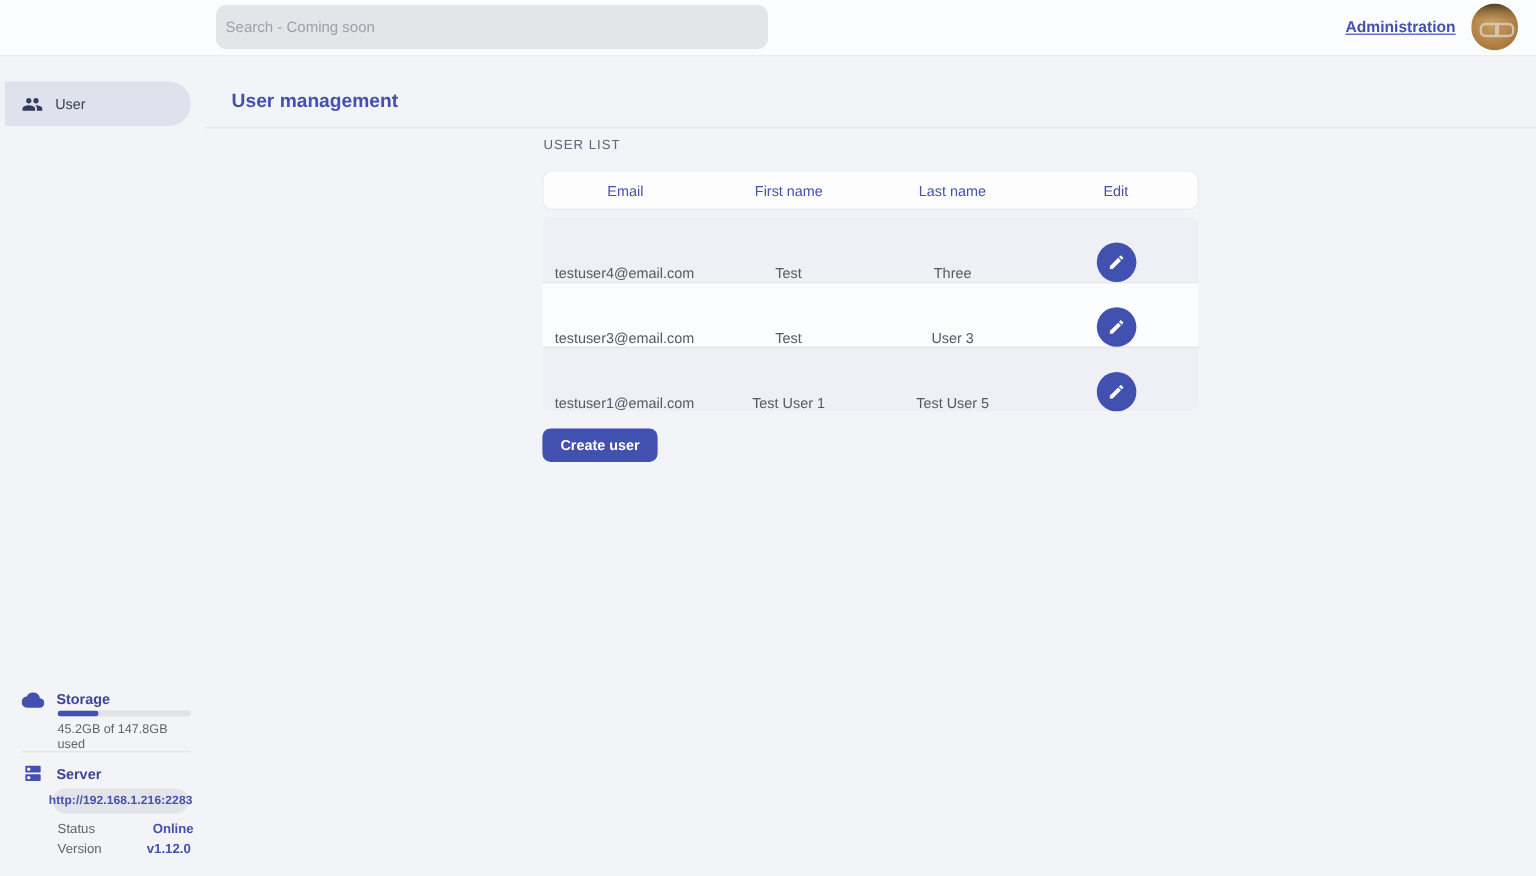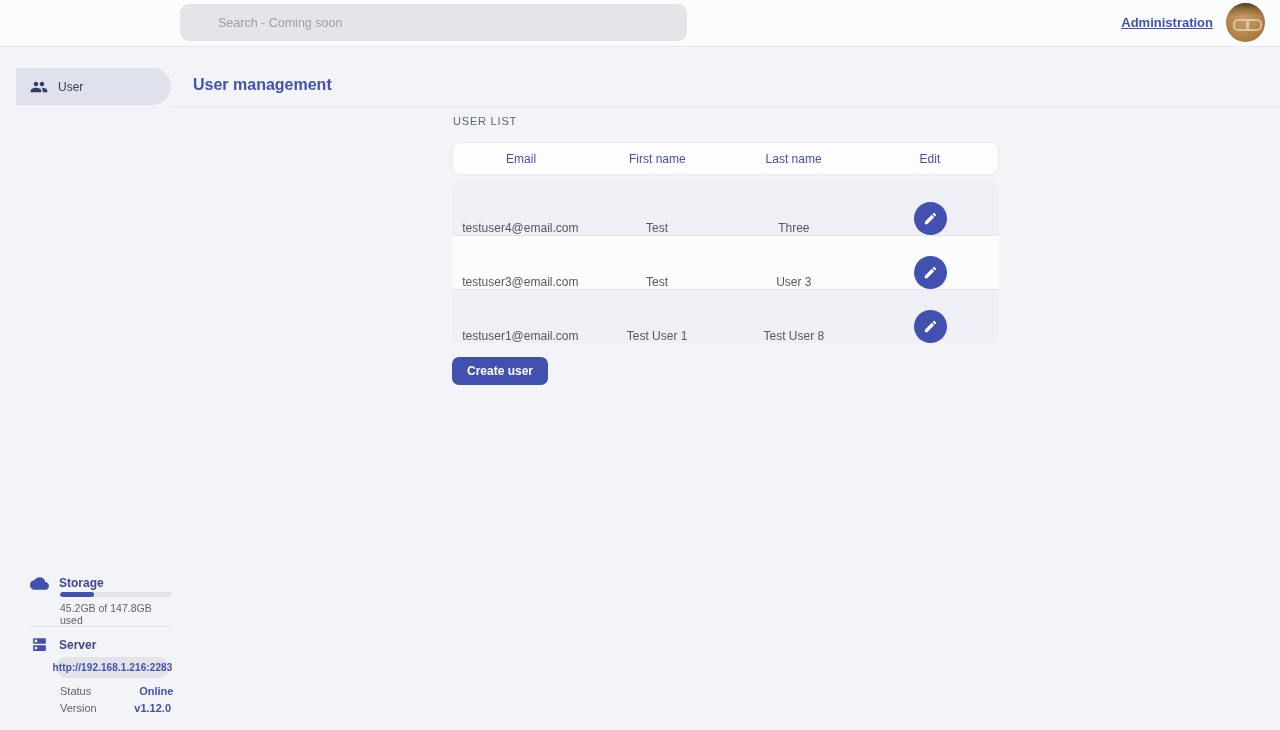--- a/index.html
+++ b/index.html
@@ -20,23 +20,23 @@
   .logo-group {
     position:absolute; left:18px; top:7px; height:33px;
     display:flex; align-items:center; gap:7px;
   }
   .logo-flower { width:31px; height:31px; }
   .logo-text {
     font-family:"DejaVu Serif", serif;
     font-size:22px; color:#4352b1; letter-spacing:1px;
   }
   .search-bar {
-    position:absolute; left:180px; top:4px; width:507px; height:37px;
+    position:absolute; left:180px; top:4px; width:460px; height:37px;
     background:#e4e5e9; border-radius:9px; border:none;
-    padding-left:38px; font-size:12.5px; color:#555;
+    padding-left:8px; font-size:12.5px; color:#555;
     font-family:"Liberation Sans", sans-serif; outline:none;
   }
   .search-bar::placeholder { color:#9ba1a9; }
   .admin-link {
     position:absolute; right:67px; top:15px;
     font-size:13px; font-weight:600; color:#4250af;
     text-decoration:underline; cursor:pointer;
   }
   .avatar {
     position:absolute; right:15px; top:3px; width:39px; height:39px;
@@ -46,21 +46,21 @@
       radial-gradient(circle at 45% 42%, #cb9d60 0%, #b5854a 50%, #93682c 100%);
     cursor:pointer;
   }
   .avatar::after {
     content:""; position:absolute; left:7px; top:16px; width:25px; height:8px;
     border:2px solid #d8d3c8; border-radius:5px; opacity:.8;
     background:linear-gradient(90deg, transparent 45%, #d8d3c8 45%, #d8d3c8 55%, transparent 55%);
   }
 
   
-  .sidebar { position:absolute; left:16px; top:47px; width:155px; bottom:0; }
+  .sidebar { position:absolute; left:4px; top:47px; width:155px; bottom:0; }
   .nav-item {
     position:absolute; left:0; top:21px; width:155px; height:37px;
     background:#dfe2ed; border-radius:0 22px 22px 0;
     display:flex; align-items:center; cursor:pointer;
   }
   .nav-item .nav-icon { margin-left:14px; width:18px; height:18px; }
   .nav-item .nav-label { margin-left:10px; font-size:12px; font-weight:500; color:#373d52; }
 
   .sb-icon { position:absolute; left:14px; width:19px; height:19px; }
   .sb-title { position:absolute; left:43px; font-size:12px; font-weight:700; color:#3d4693; }
@@ -217,21 +217,21 @@
             <svg width="15" height="15" viewBox="0 0 24 24">
               <path fill="#ffffff" d="M3 17.25V21h3.75L17.81 9.94l-3.75-3.75L3 17.25zM20.71 7.04c.39-.39.39-1.02 0-1.41l-2.34-2.34a.9959.9959 0 0 0-1.41 0l-1.83 1.83 3.75 3.75 1.83-1.83z"></path>
             </svg>
           </button>
         </div>
       </div>
 
       <div class="table-row odd">
         <div class="td">testuser1@email.com</div>
         <div class="td">Test User 1</div>
-        <div class="td">Test User 8</div>
+        <div class="td">Test User 5</div>
         <div class="td-edit">
           <button class="edit-btn">
             <svg width="15" height="15" viewBox="0 0 24 24">
               <path fill="#ffffff" d="M3 17.25V21h3.75L17.81 9.94l-3.75-3.75L3 17.25zM20.71 7.04c.39-.39.39-1.02 0-1.41l-2.34-2.34a.9959.9959 0 0 0-1.41 0l-1.83 1.83 3.75 3.75 1.83-1.83z"></path>
             </svg>
           </button>
         </div>
       </div>
 
     </div>

